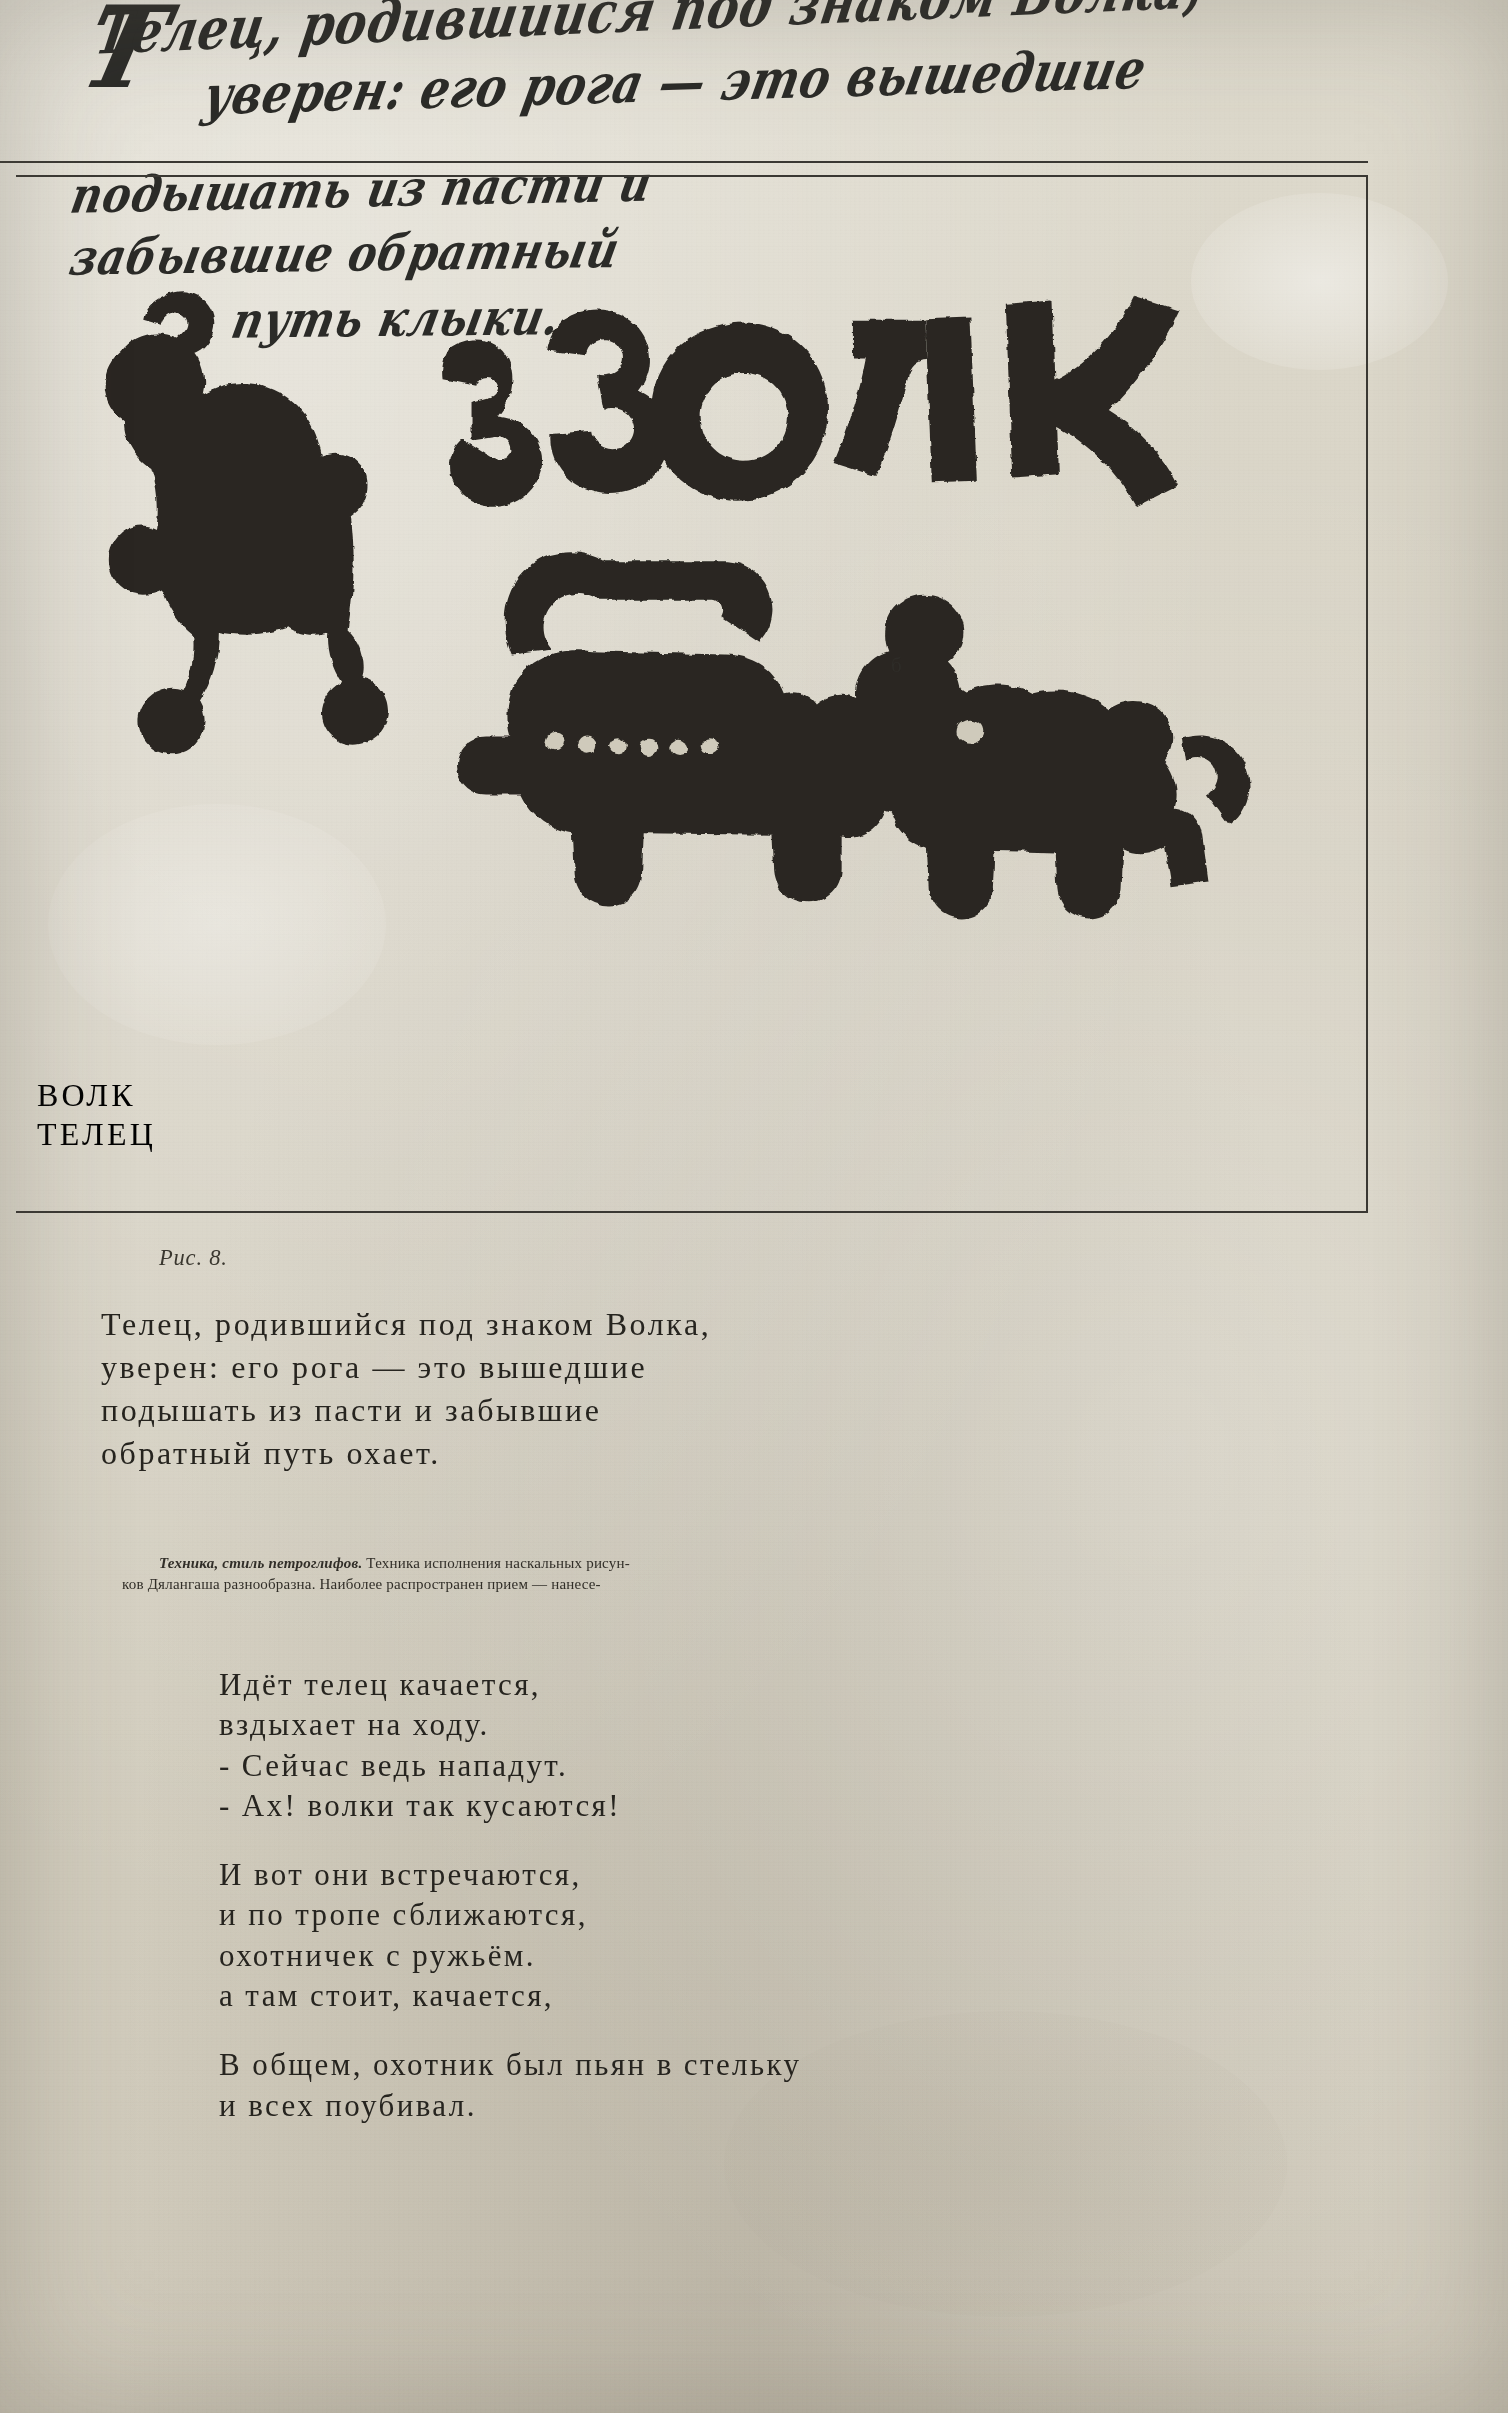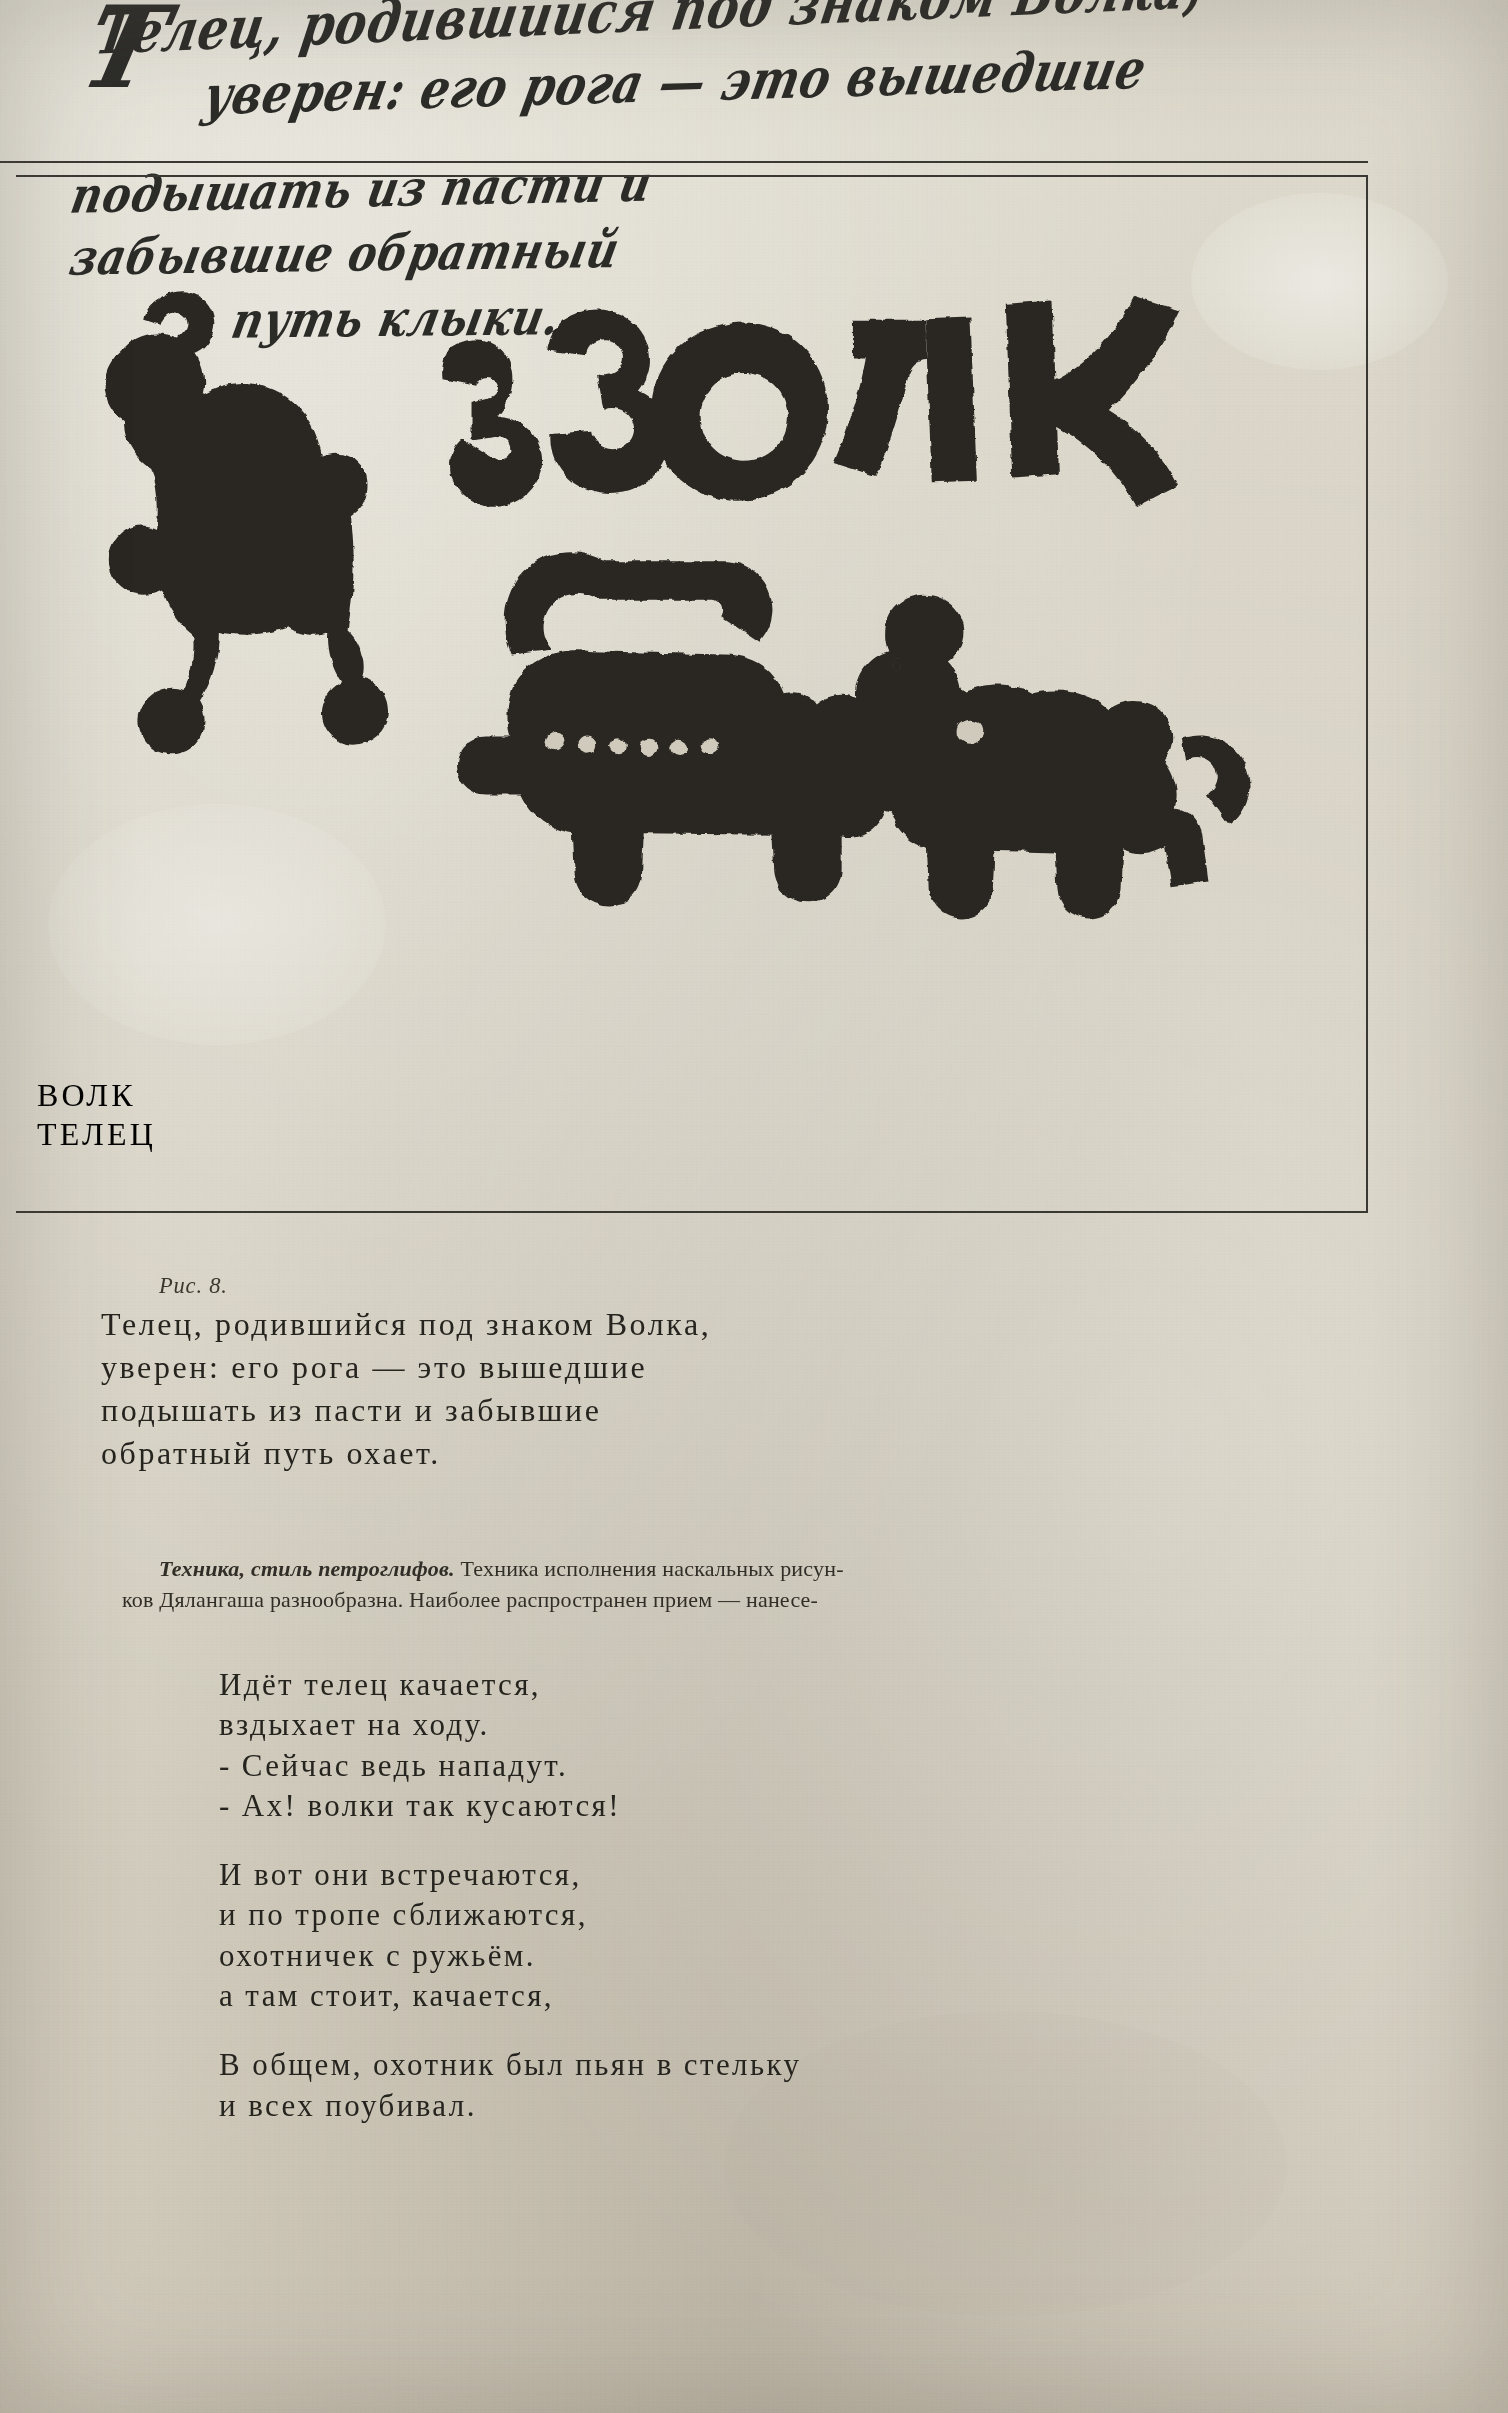--- a/index.html
+++ b/index.html
@@ -152,21 +152,20 @@
 
   .fig-num {
     position: absolute;
     left: 159px;
     top: 1245px;
     font-family: "Liberation Serif", serif;
     font-style: italic;
     font-size: 22.5px;
     color: #3a372f;
     letter-spacing: 0.8px;
-    margin-top: 28px;
   }
 
   
   .lead {
     position: absolute;
     left: 101px;
     top: 1303px;
     width: 1368px;
     font-family: "Liberation Serif", serif;
     font-size: 32px;
@@ -175,21 +174,21 @@
     color: #26241f;
   }
   .lead div { white-space: nowrap; }
 
   .smallpara {
     position: absolute;
     left: 122px;
     top: 1553px;
     width: 1271px;
     font-family: "Liberation Serif", serif;
-    font-size: 22px;
+    font-size: 15px;
     line-height: 1.42;
     color: #312e28;
     letter-spacing: 0.2px;
   }
   .smallpara .it {
     font-style: italic;
     font-weight: bold;
   }
   .smallpara .ind { display: inline-block; width: 37px; }
 

